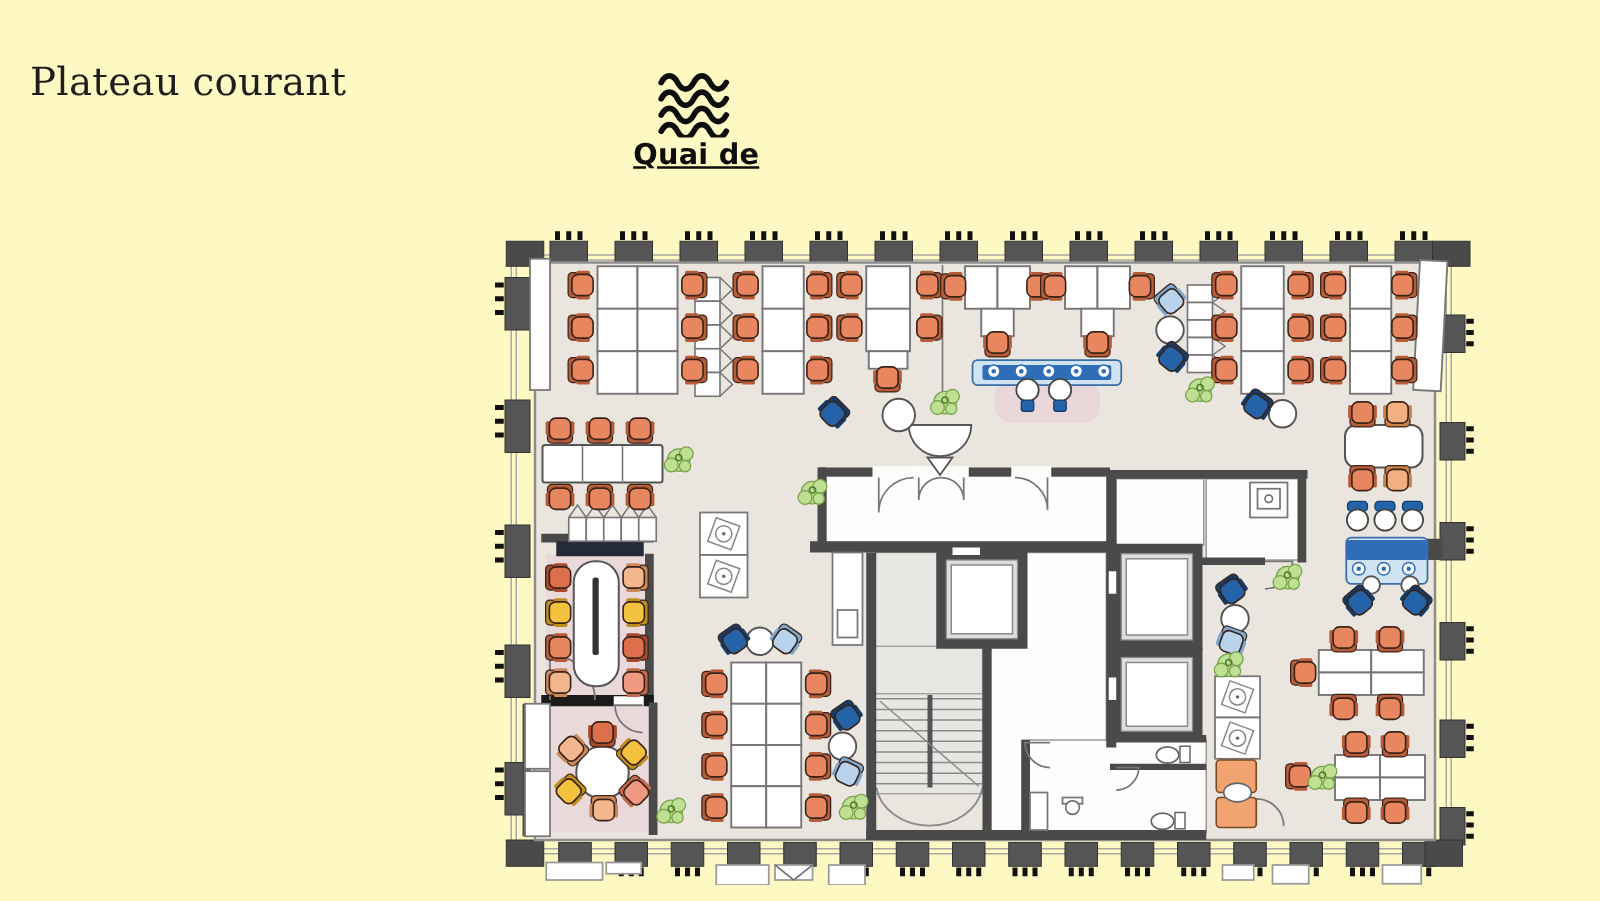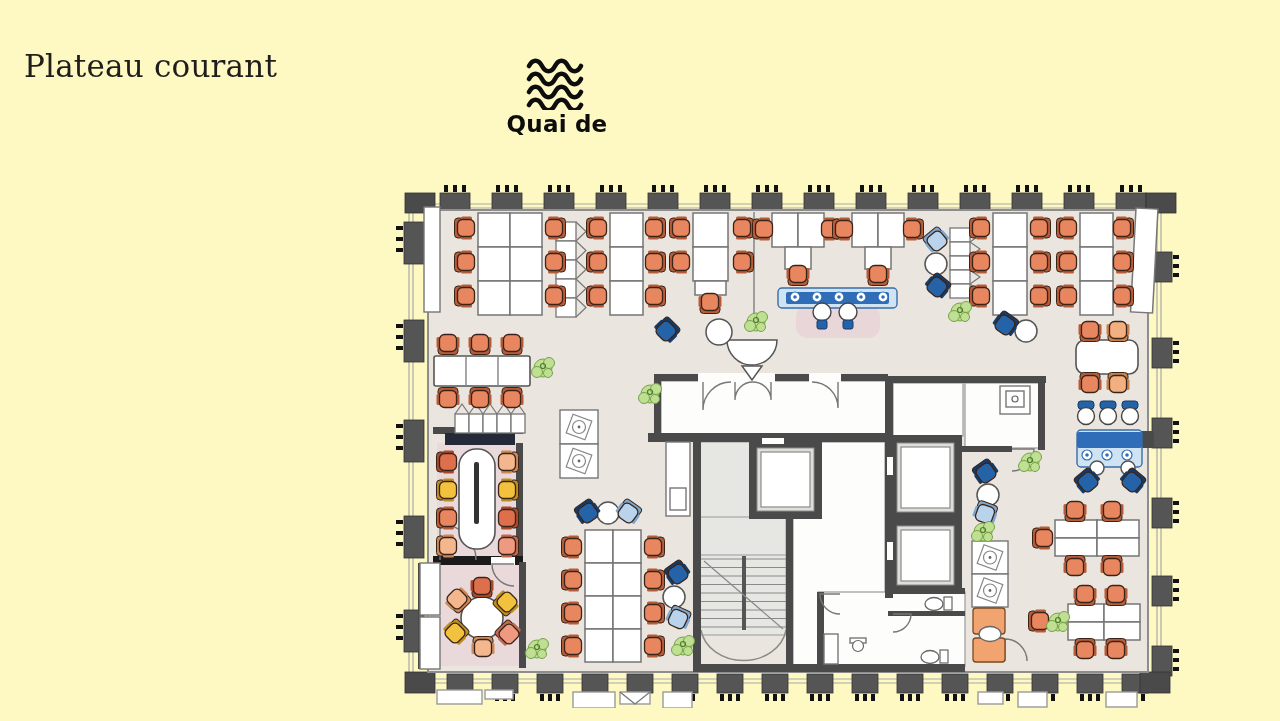--- a/index.html
+++ b/index.html
@@ -1,20 +1,20 @@
 <!DOCTYPE html>
 <html><head>
 <meta charset="utf-8">
 <style>
   html,body{margin:0;padding:0;background:#fff;}
   #stage{position:relative;width:1280px;height:721px;background:#fef9c3;overflow:hidden;
          font-family:"DejaVu Sans","Liberation Sans",sans-serif;}
   #page-title{position:absolute;left:24px;top:48px;font-family:"DejaVu Serif","Liberation Serif",serif;
               font-size:31px;font-weight:400;color:#201e1c;letter-spacing:.2px;}
-  #river-label{position:absolute;left:487px;top:58px;width:140px;text-align:center;color:#0d0d0d;}
+  #river-label{position:absolute;left:487px;top:58px;width:140px;text-align:center;color:#0d0d0d;text-decoration:underline;}
   #river-label .txt{font-weight:bold;font-size:23px;line-height:28px;letter-spacing:.2px;}
   #plan{position:absolute;left:395px;top:180px;width:790px;height:528px;}
   svg{display:block;}
 </style>
 </head>
 <body>
 <div id="stage">
 
 <div id="page-title">Plateau courant</div>
 

